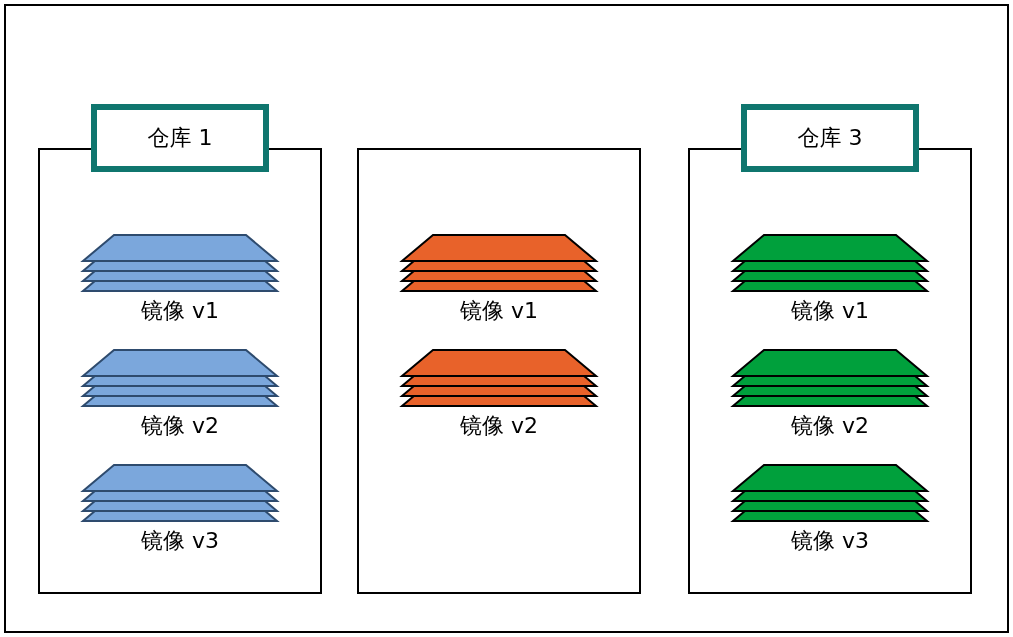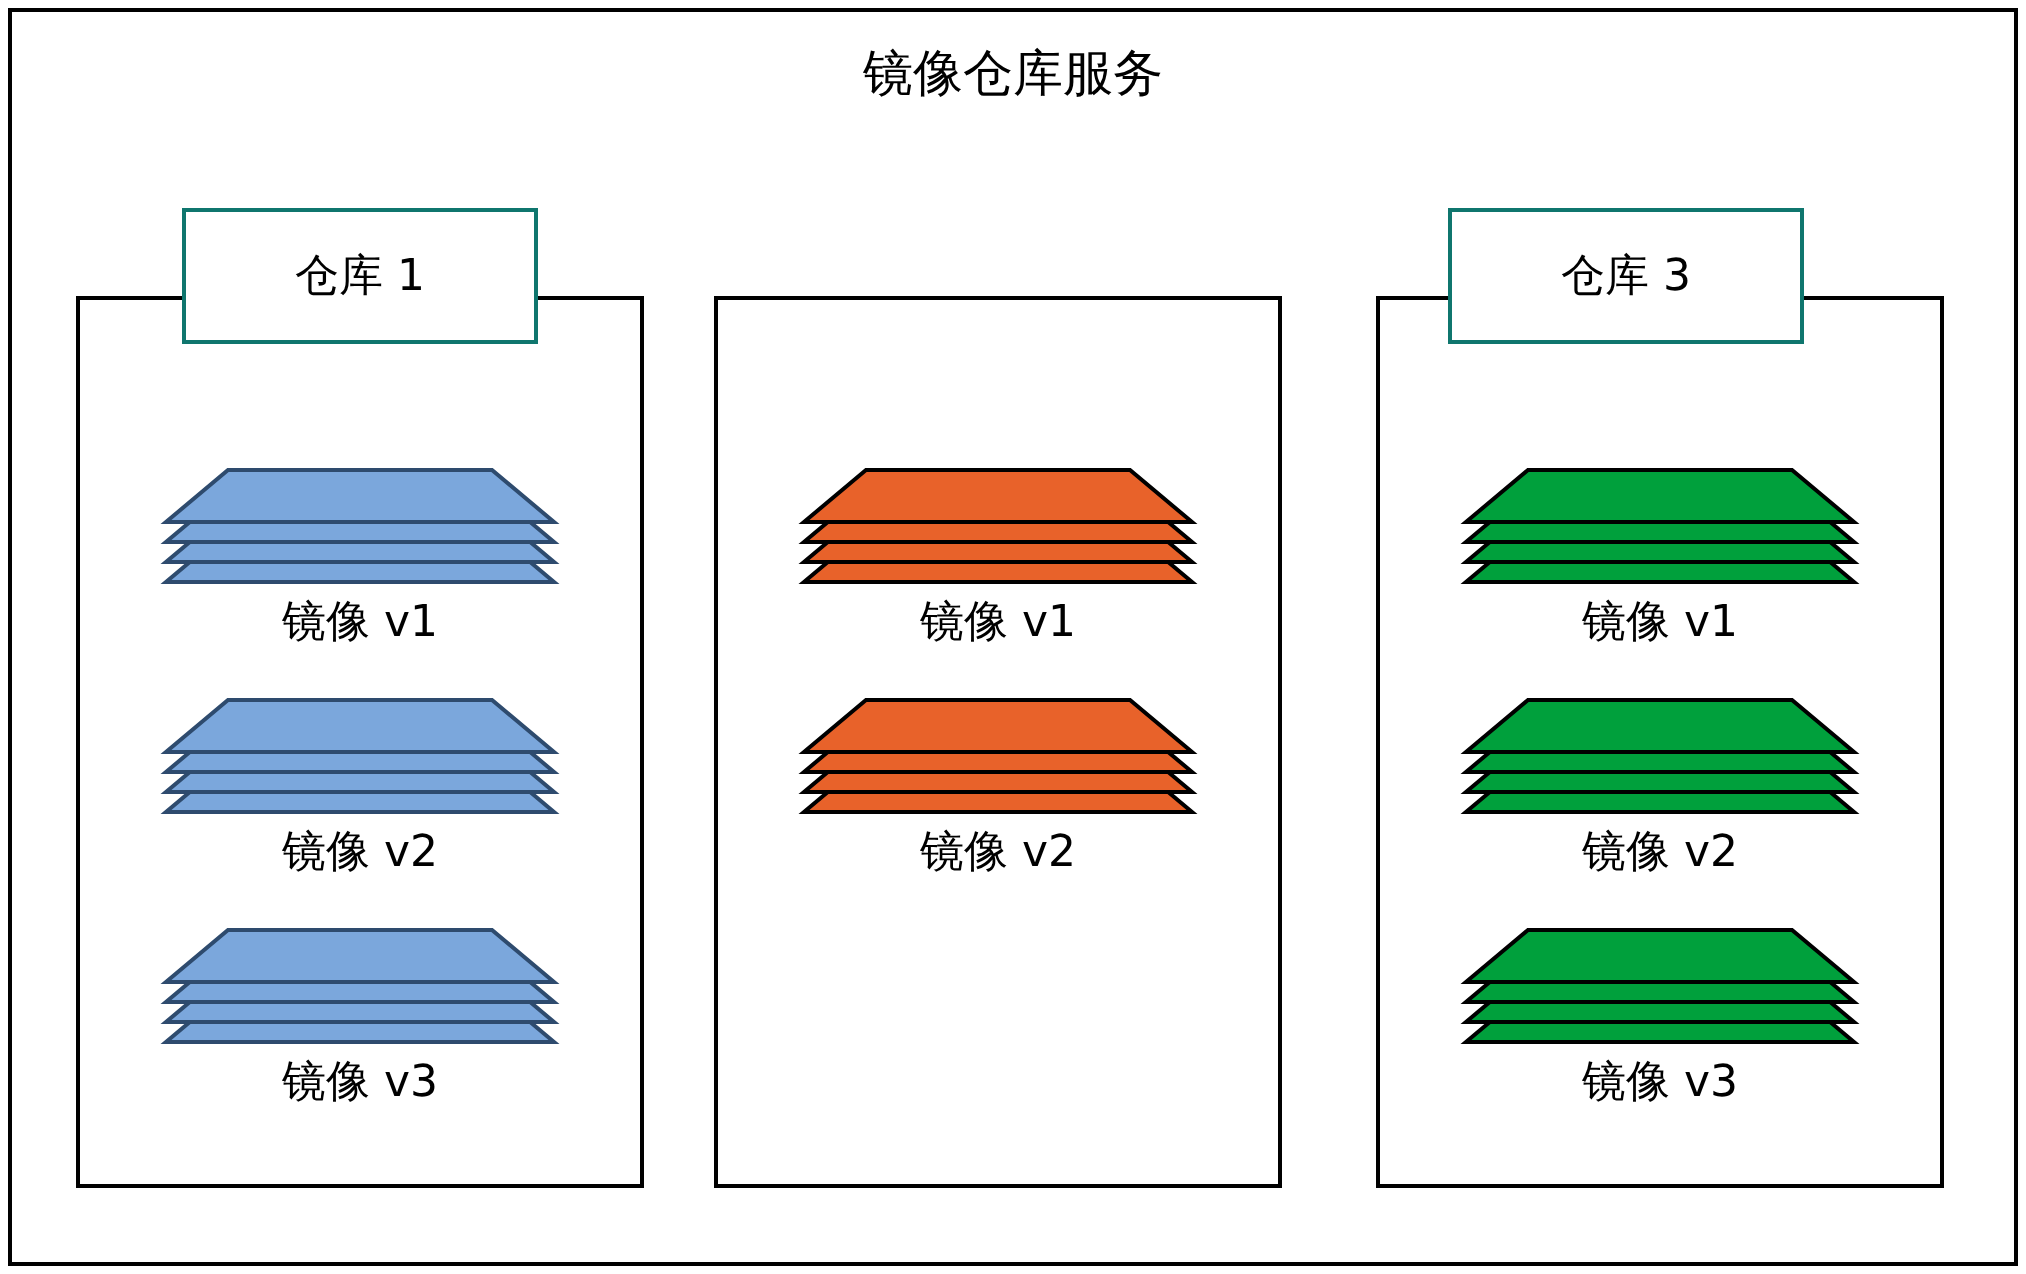--- a/index.html
+++ b/index.html
@@ -53,32 +53,32 @@
   .repo-2 { left: 357px; }
   .repo-3 { left: 688px; }
 
   
   .repo-header {
     position: absolute;
     top: 104px;
     width: 178px;
     height: 68px;
     box-sizing: border-box;
-    border: 2px solid #0f766e;
+    border: 6px solid #0f766e;
     background: #ffffff;
     display: flex;
     align-items: center;
     justify-content: center;
     font-size: 22px;
     color: #000000;
     white-space: nowrap;
   }
   .repo-header-1 { left: 91px; }
   .repo-header-2 { left: 410px; }
-  .repo-header-3 { left: 724px; }
+  .repo-header-3 { left: 741px; }
 
   
   .image-group {
     position: absolute;
     width: 200px;
     height: 110px;
   }
   .stack {
     position: relative;
     width: 200px;
@@ -102,21 +102,20 @@
     white-space: nowrap;
   }
 </style>
 </head>
 <body>
 
 <div id="canvas">
 
   <div class="service-frame"></div>
 
-  <div class="service-title">镜像仓库服务</div>
 
   <div class="repo repo-1"></div>
   <div class="repo repo-2"></div>
   <div class="repo repo-3"></div>
 
   <div class="repo-header repo-header-1">
     <span>仓库 1</span>
   </div>
   <div class="repo-header repo-header-3">
     <span>仓库 3</span>

